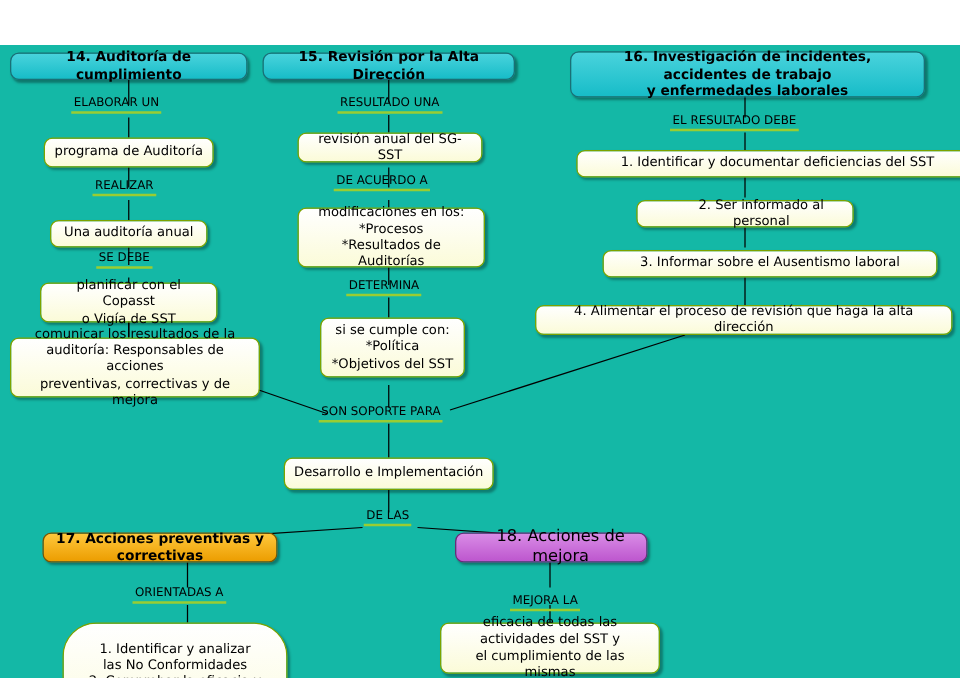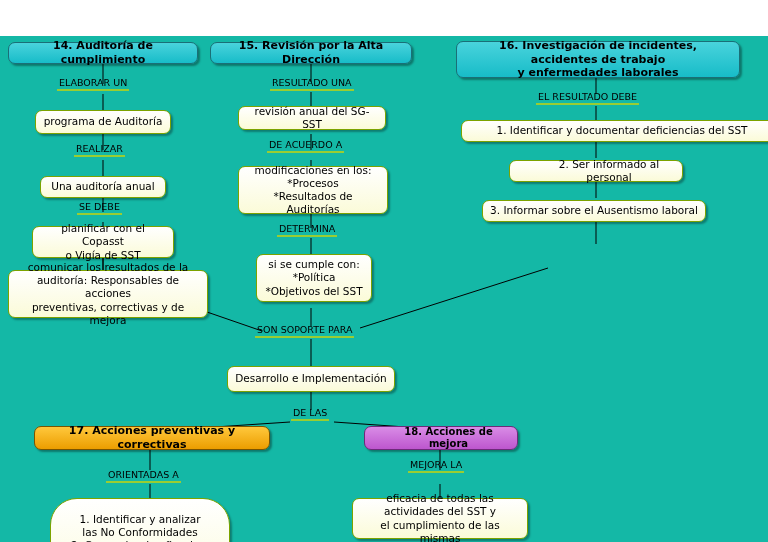--- a/index.html
+++ b/index.html
@@ -61,22 +61,22 @@
     font-weight: bold;
     font-size: 11px;
     color: #000000;
     box-shadow: 2px 2px 2px rgba(0,0,0,0.35);
   }
   
   .t-purple {
     background: #c86fd8;
     background: linear-gradient(180deg, #d98ce6 0%, #bd56ce 100%);
     border: 1px solid #6d2a7a;
-    font-weight: bold;
-    font-size: 10px;
+    font-weight: normal;
+    font-size: 13px;
     color: #000000;
     box-shadow: 2px 2px 2px rgba(0,0,0,0.35);
     padding-left: 22px;
   }
   
   .t-box {
     background: #ffffe0;
     background: linear-gradient(180deg, #ffffff 0%, #fbfbd8 100%);
     border: 1px solid #7ca300;
     font-size: 10.5px;
@@ -153,21 +153,21 @@
 
   <div class="node t-title" style="left:210px; top:6px; width:202px; height:22px;">
     <span class="node-inner">15. Revisión por la Alta Dirección</span>
   </div>
 
   <div class="node t-title" style="left:456px; top:5px; width:284px; height:37px;">
     <span class="node-inner">16. Investigación de incidentes, accidentes de trabajo
 y enfermedades laborales</span>
   </div>
 
-  <div class="node t-orange" style="left:34px; top:390px; width:236px; height:24px;">
+  <div class="node t-orange" style="left:34px; top:390px; width:188px; height:24px;">
     <span class="node-inner">17. Acciones preventivas y correctivas</span>
   </div>
 
   <div class="node t-purple" style="left:364px; top:390px; width:154px; height:24px;">
     <span class="node-inner">18. Acciones de mejora</span>
   </div>
 
   <div class="node t-box" style="left:35px; top:74px; width:136px; height:24px;">
     <span class="node-inner">programa de Auditoría</span>
   </div>
@@ -204,24 +204,27 @@
   </div>
 
   <div class="node t-box" style="left:461px; top:84px; width:322px; height:22px;">
     <span class="node-inner">1. Identificar y documentar deficiencias del SST</span>
   </div>
 
   <div class="node t-box" style="left:509px; top:124px; width:174px; height:22px;padding-left:33px;">
     <span class="node-inner">2. Ser informado al personal</span>
   </div>
 
-  <div class="node t-box" style="left:482px; top:164px; width:224px; height:22px;">
+  <div class="node t-box" style="left:482px; top:164px; width:268px; height:22px;">
     <span class="node-inner">3. Informar sobre el Ausentismo laboral</span>
   </div>
 
+  <div class="node t-box" style="left:428px; top:208px; width:334px; height:24px;">
+    <span class="node-inner">4. Alimentar el proceso de revisión que haga la alta dirección</span>
+  </div>
 
   <div class="node t-box" style="left:227px; top:330px; width:168px; height:26px;">
     <span class="node-inner">Desarrollo e Implementación</span>
   </div>
 
   <div class="node t-box" style="left:50px; top:462px; width:180px; height:96px;border-radius:27px;">
     <span class="node-inner">1. Identificar y analizar
 las No Conformidades
 2. Comprobar la eficacia y
 documentación de las medidas
@@ -267,17 +270,17 @@
   </div>
 
   <div class="link-label" style="left:291px; top:372px;">
     <span>DE LAS</span>
   </div>
 
   <div class="link-label" style="left:106px; top:434px;">
     <span>ORIENTADAS A</span>
   </div>
 
-  <div class="link-label" style="left:408px; top:424px;">
+  <div class="link-label" style="left:408px; top:440px;">
     <span>MEJORA LA</span>
   </div>
 
 </div>
 
 </body></html>

